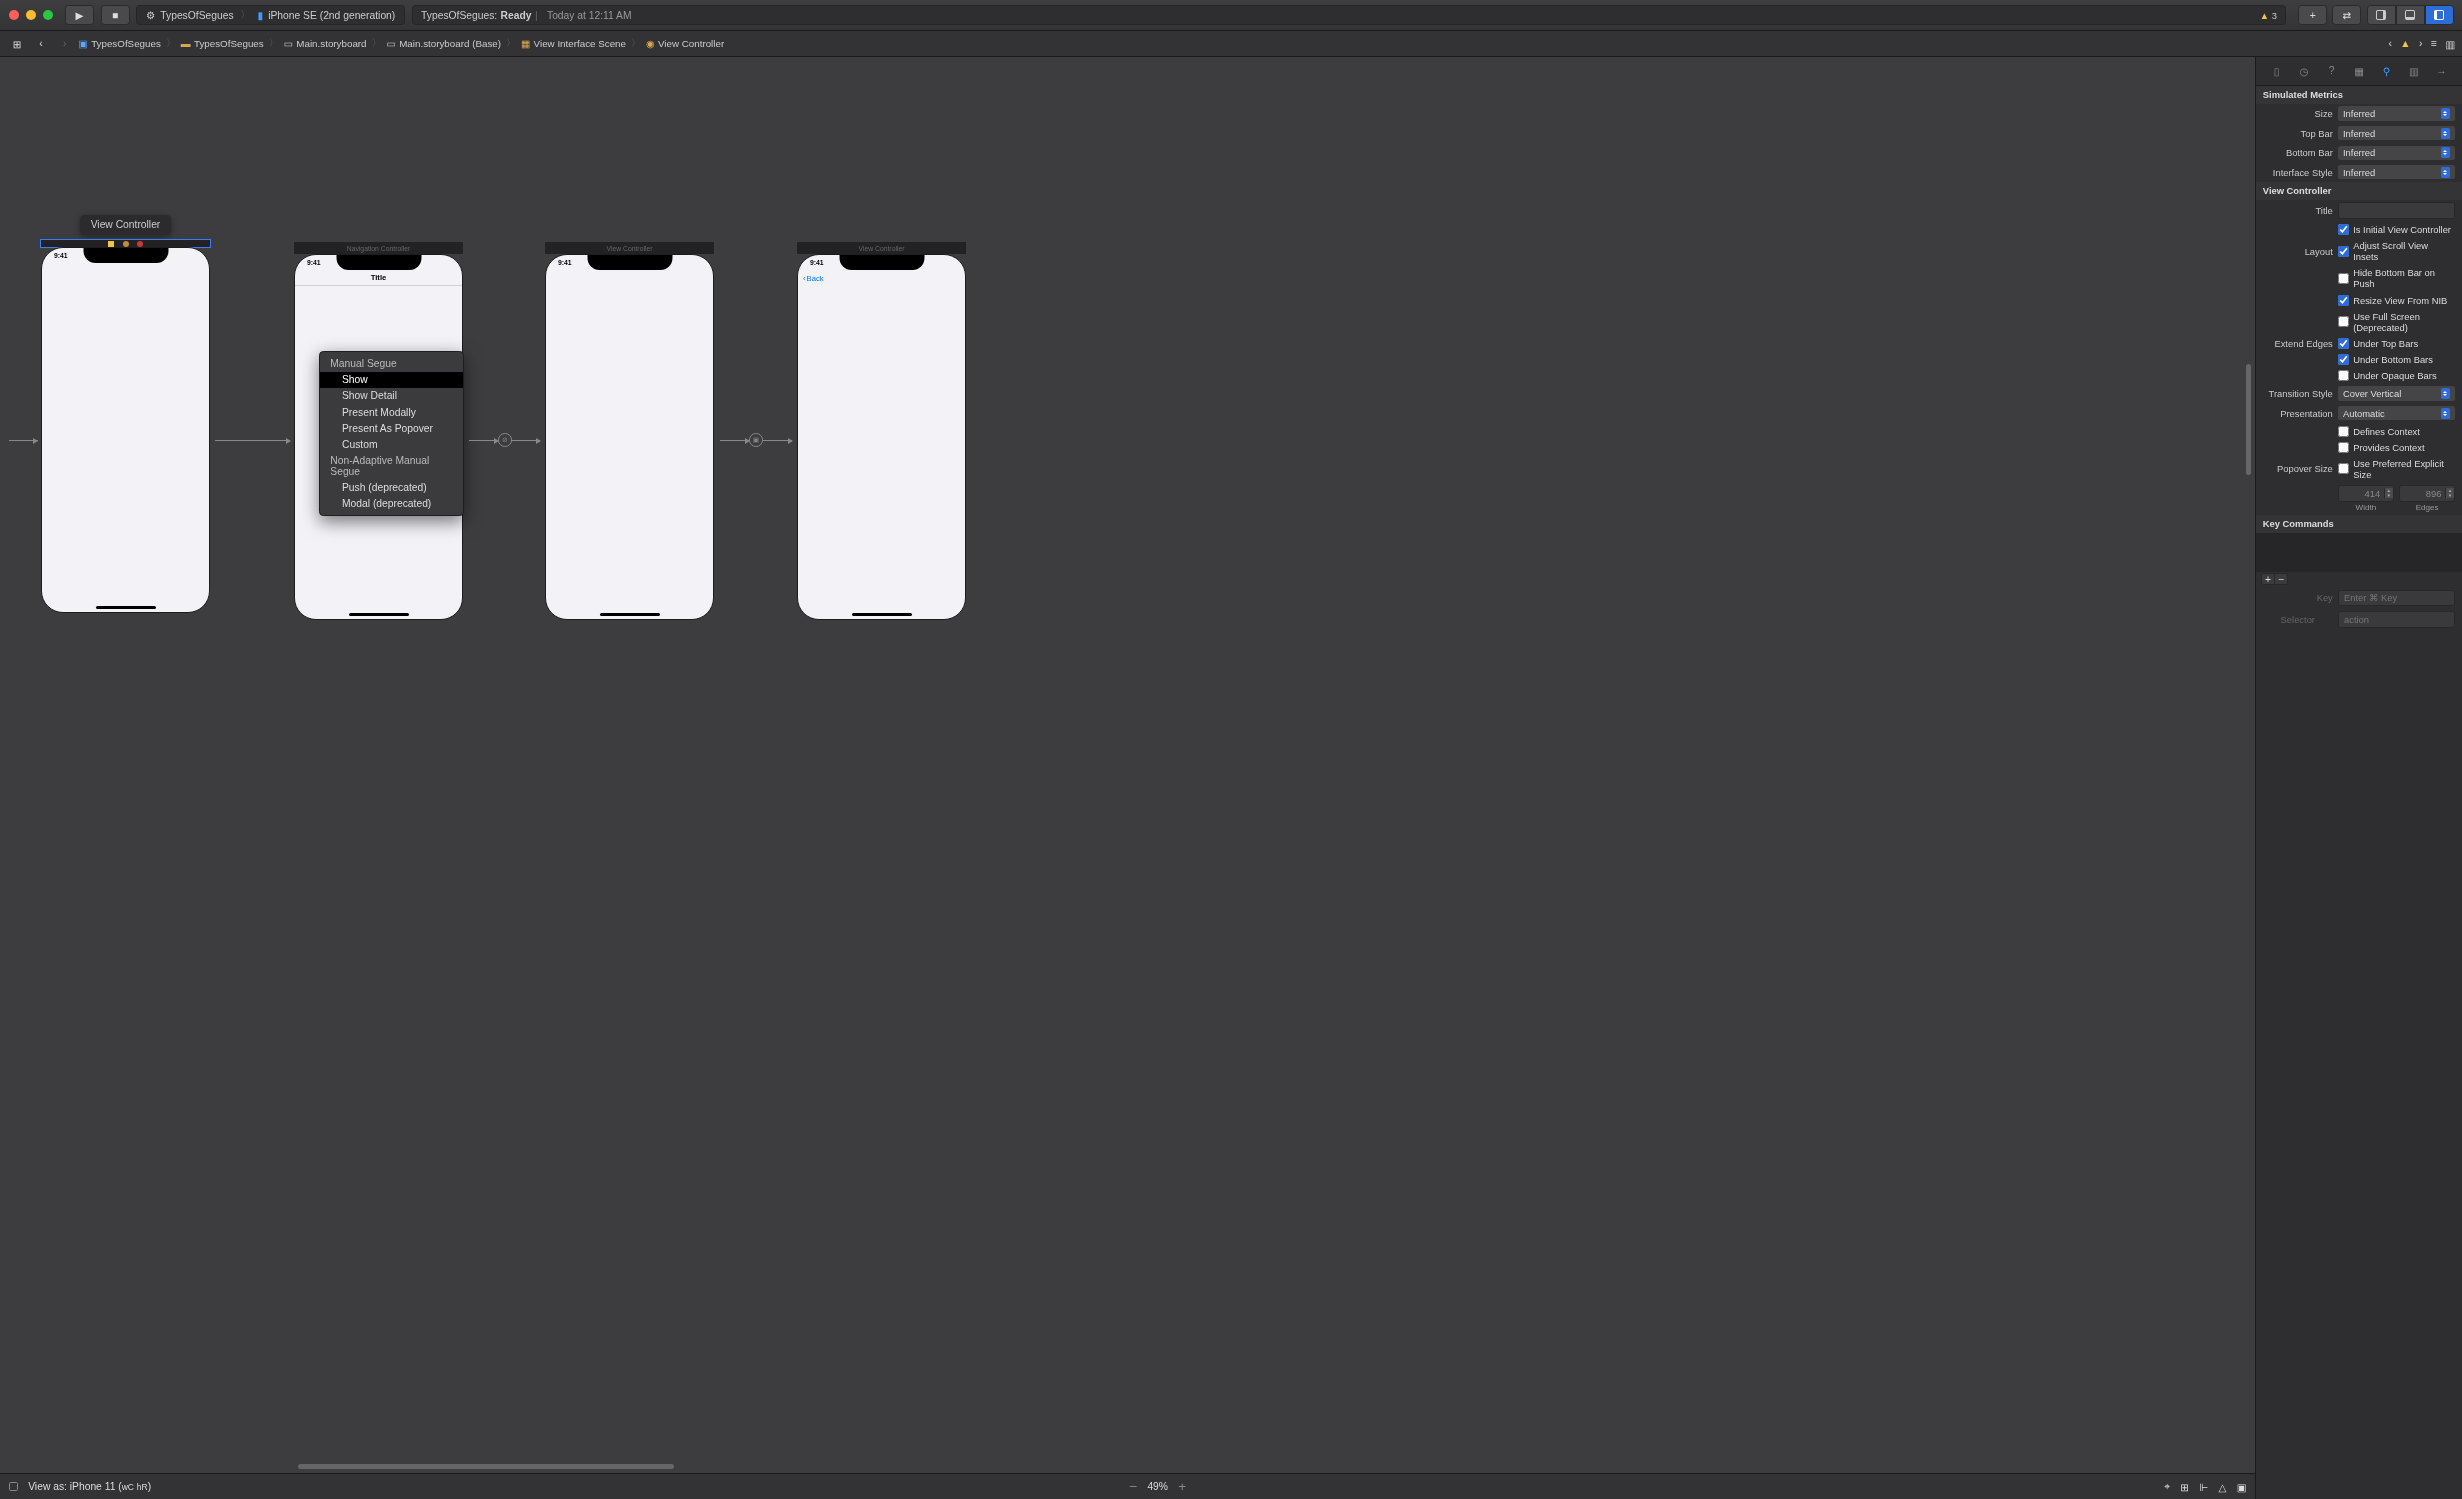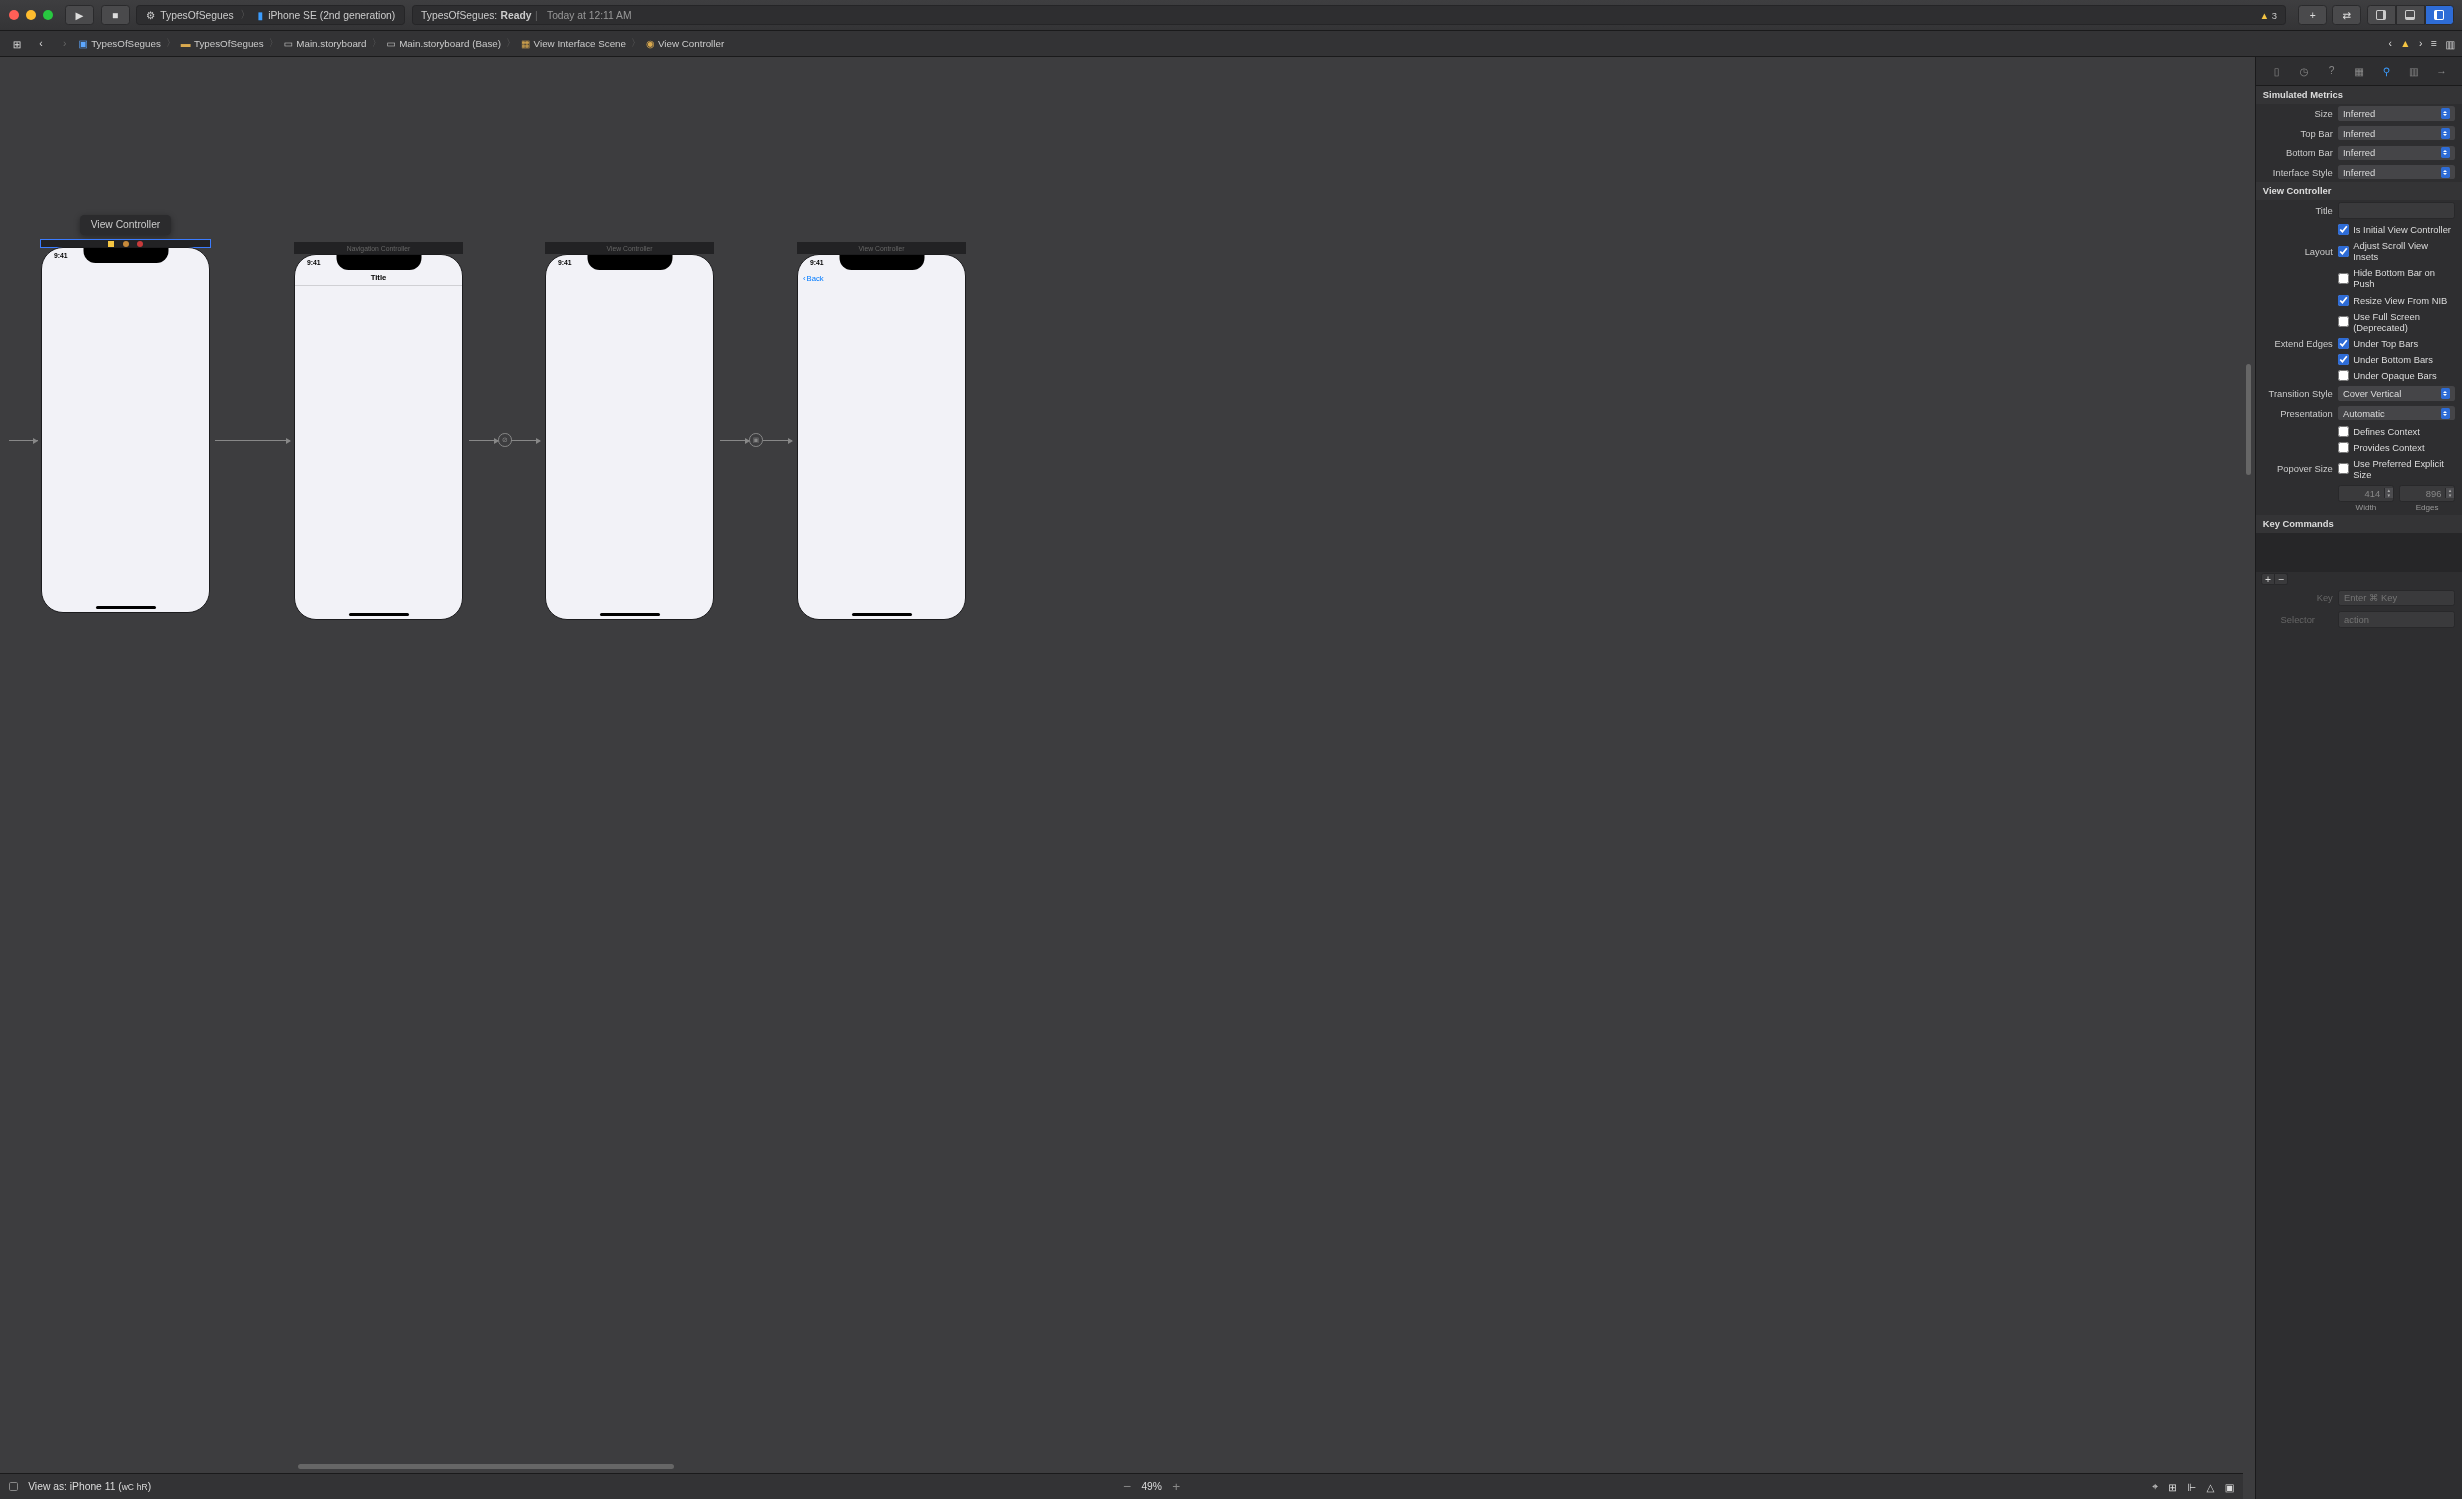--- a/index.html
+++ b/index.html
@@ -244,20 +244,31 @@
       <div class="phone">
         <div class="ptime">9:41</div>
         <div class="notch"></div>
         <div class="pnav">
             <span>Title</span>
           </div>
         <div class="phomebar"></div>
       </div>
     </div>
 
+    <div class="ctxmenu" style="left:319px;top:294px;">
+      <div class="ctx-h">Manual Segue</div>
+      <div class="ctx-i sel">Show</div>
+      <div class="ctx-i">Show Detail</div>
+      <div class="ctx-i">Present Modally</div>
+      <div class="ctx-i">Present As Popover</div>
+      <div class="ctx-i">Custom</div>
+      <div class="ctx-h">Non-Adaptive Manual Segue</div>
+      <div class="ctx-i">Push (deprecated)</div>
+      <div class="ctx-i">Modal (deprecated)</div>
+    </div>
 
     <div class="arrow" style="left:469px;top:383px;width:29px;"></div>
     <div class="segnode" style="left:498px;top:376px;">⊘</div>
     <div class="arrow" style="left:511px;top:383px;width:29px;"></div>
 
     <div class="phone-wrap" style="left:545px;top:185px;">
       <div class="scene-label">View Controller</div>
       <div class="phone">
         <div class="ptime">9:41</div>
         <div class="notch"></div>
@@ -281,21 +292,21 @@
             </span>
         </div>
         <div class="phomebar"></div>
       </div>
     </div>
 
     <div class="hscroll">
         <div class="thumb"></div>
       </div>
 
-    <div class="btmbar" style="right:12px;">
+    <div class="btmbar" style="right:0;">
       <span class="icon-sq" style="border-color:#888;"></span>
       <span>
         <span>View as: iPhone 11 (</span><span style="font-size:8.5px;">wC</span> <span style="font-size:8.5px;">hR</span><span>)</span>
       </span>
       <div style="flex:1;"></div>
       <span style="font-size:13.7px;color:#888;">−</span>
       <span>49%</span>
       <span style="font-size:13.7px;color:#888;">+</span>
       <div style="flex:1;"></div>
       <div class="btm-r">

